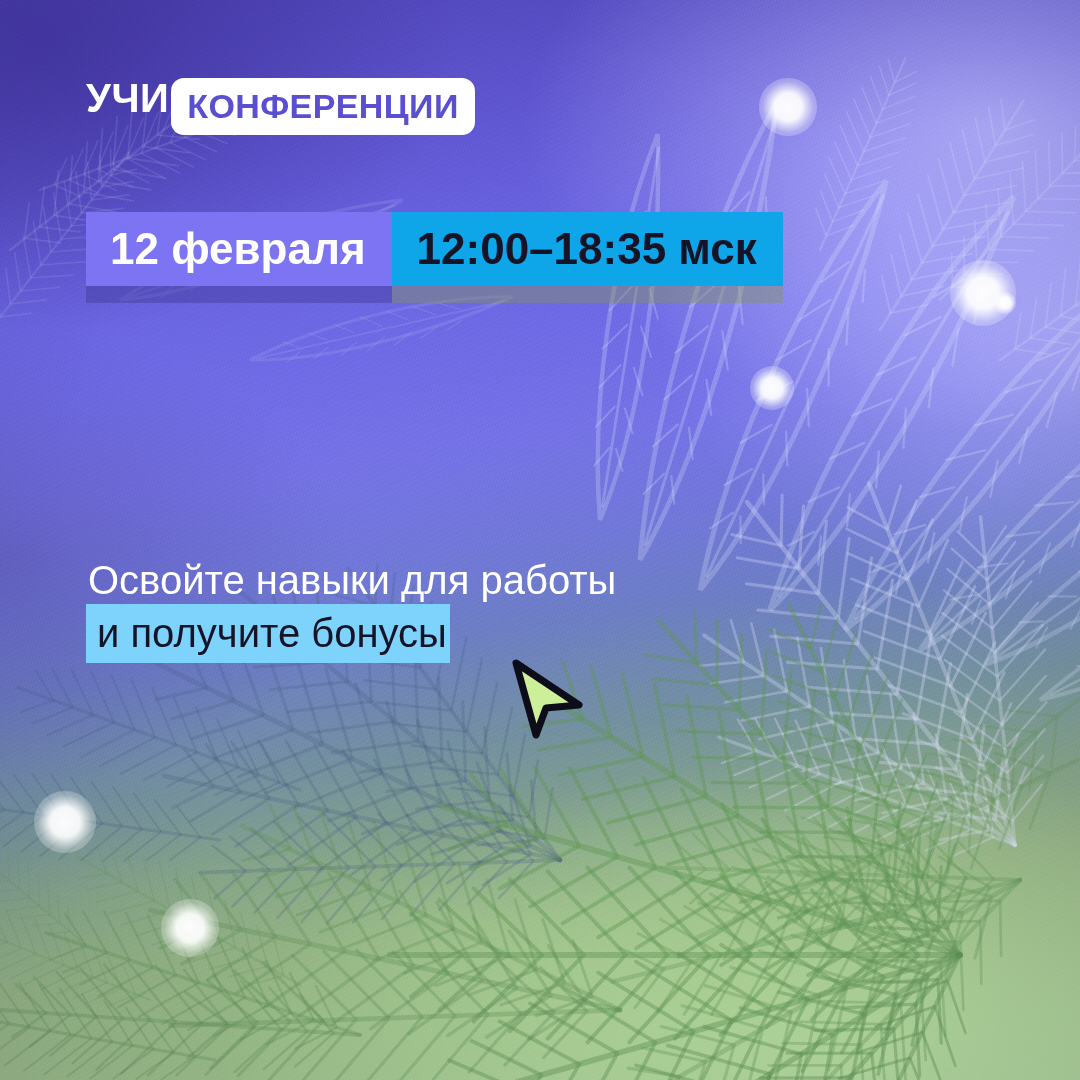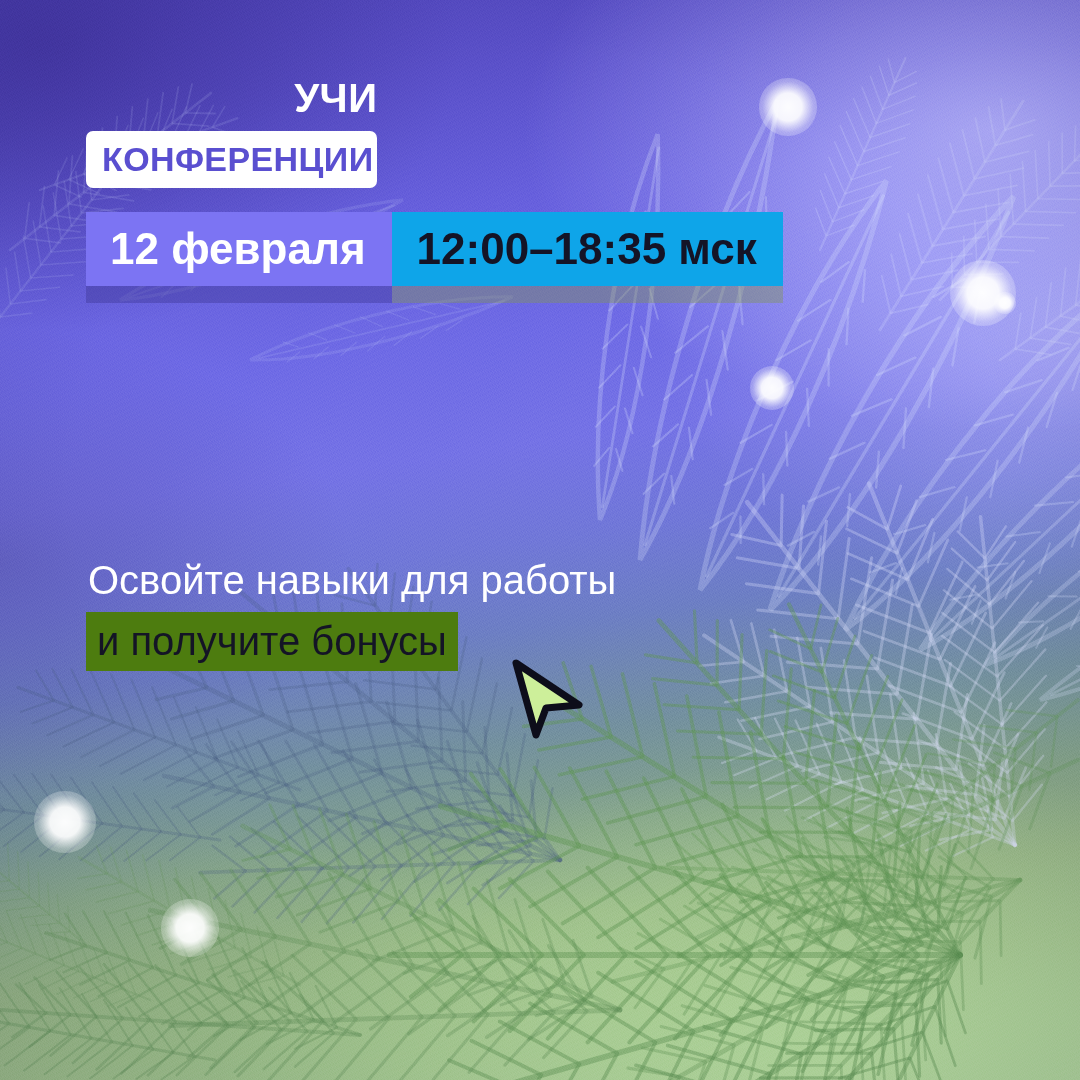--- a/index.html
+++ b/index.html
@@ -77,37 +77,37 @@
     background:radial-gradient(circle, rgba(255,255,255,.98) 0%, rgba(255,255,255,.92) 34%, rgba(255,255,255,.30) 62%, rgba(255,255,255,0) 100%);
     pointer-events:none;
   }
 
   
   .content{position:absolute;inset:0;}
 
   
   .logo-row{
     position:absolute;left:86px;top:78px;
-    display:flex;align-items:flex-end;gap:13px;flex-direction:column;
+    display:flex;align-items:flex-start;gap:2px;
   }
   .logo-word{
     color:#ffffff;
     font-size:40px;font-weight:bold;
     letter-spacing:.5px;
     line-height:1;
     text-transform:uppercase;
   }
   .logo-pill{
     background:#ffffff;
     color:#5a4fd0;
     font-size:34px;font-weight:bold;
     letter-spacing:.4px;
     line-height:1;
-    padding:11px 4px 12px 16px;
-    border-radius:7px;
+    padding:11px 16px 12px 16px;
+    border-radius:13px;
     text-transform:uppercase;
   }
 
   
   .badge-row{
     position:absolute;left:86px;top:212px;
     display:flex;align-items:stretch;
   }
   .badge{
     position:relative;
@@ -151,27 +151,27 @@
   
   .subtitle{
     position:absolute;left:86px;top:560px;
     font-size:40px;
     line-height:1.0;
   }
   .sub-line-1{
     display:block;
     color:#ffffff;
     padding:0 2px;
-    margin-bottom:12px;
+    margin-bottom:4px;
   }
   .sub-line-2{
     display:inline-block;
-    background:#4d7c0f;
+    background:#7dd3fc;
     color:#141426;
-    padding:9px 11px 10px 11px;
+    padding:9px 3px 10px 11px;
   }
 
   
   .cursor{
     position:absolute;left:505px;top:655px;
     width:86px;height:86px;
     pointer-events:none;
   }
 </style>
 </head>

